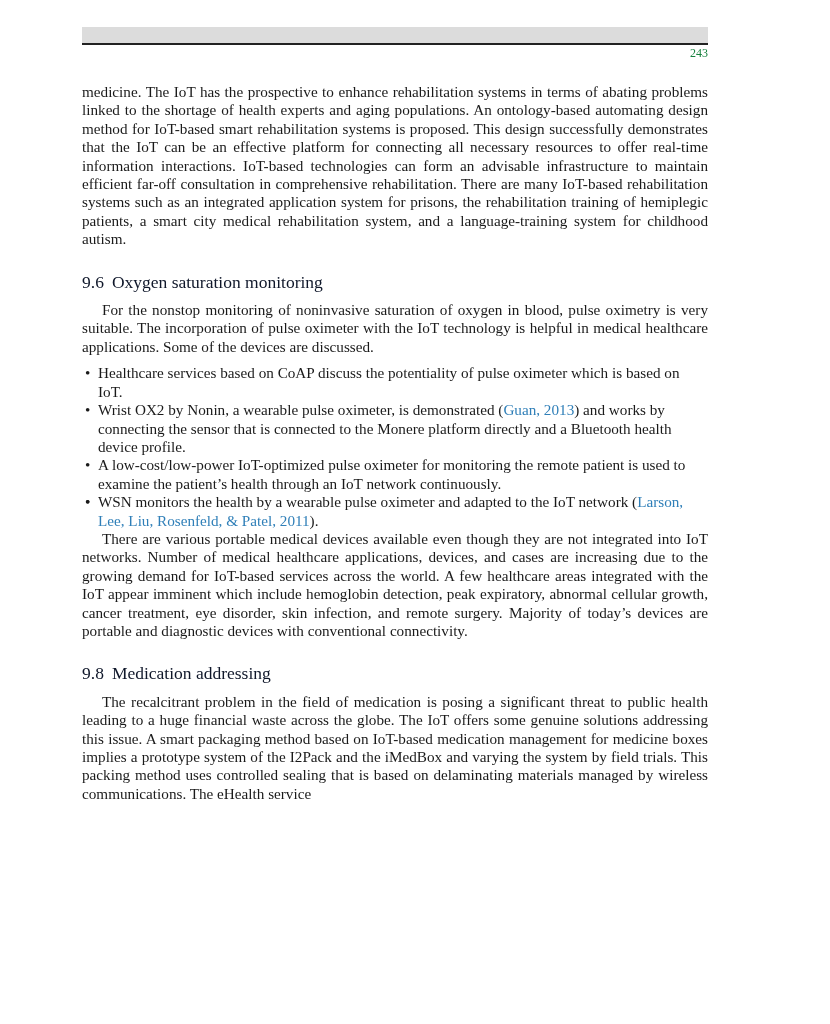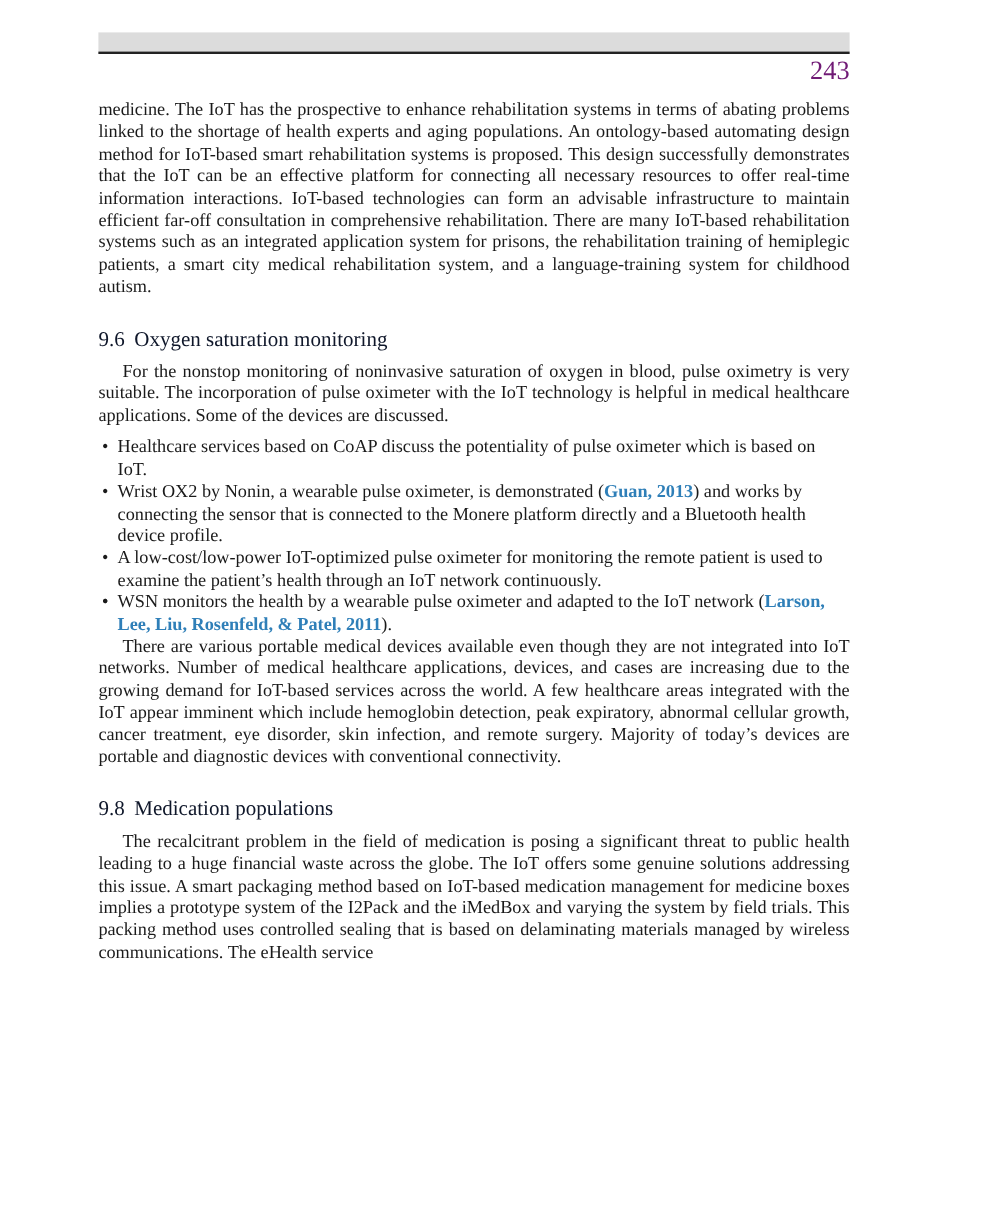--- a/index.html
+++ b/index.html
@@ -3,31 +3,31 @@
   <meta charset="utf-8">
   <style>
     html, body { margin: 0; padding: 0; background: #ffffff; }
     body { width: 830px; height: 1024px; position: relative; overflow: hidden;
            font-family: "Liberation Serif", "DejaVu Serif", serif; color: #1a1a1a; }
     .page { position: absolute; left: 82px; top: 27px; width: 626px; }
     .header-bar { height: 16px; background: #dcdcdc; border-bottom: 2px solid #222; }
     .running-head { position: relative; height: 26px; }
     .running-title { position: absolute; left: 0; right: 0; top: 5px; text-align: center;
                      font-size: 11px; color: #222; }
-    .page-number { position: absolute; right: 0; top: 1px; font-size: 22px; color: #701a75; font-family: Liberation Serif, serif; }
+    .page-number { position: absolute; right: 0; top: 1px; font-size: 12px; color: #15803d; font-family: Liberation Serif, serif; }
     .content { margin-top: 12px; font-size: 15.2px; line-height: 18.4px; }
     p { margin: 0; text-align: justify; hyphens: manual; }
     p.indent { text-indent: 20px; }
     h2 { margin: 24px 0 10px 0; font-size: 17.5px; font-weight: normal; color: #0f172a;
          font-family: "Liberation Serif", "DejaVu Serif", serif; }
     h2 .num { margin-right: 8px; }
     ul { list-style: none; margin: 8px 0 0 0; padding: 0; }
     ul li { position: relative; padding-left: 16px; padding-right: 14px; text-align: left; }
     ul li .bullet { position: absolute; left: 3px; top: 0; }
-    .cite { color: #2f7fb8; font-weight: bold; }
+    .cite { color: #2f7fb8; }
   </style>
 </head>
 <body>
 
 <div class="page">
   <div class="header-bar"></div>
   <div class="running-head">
     <span class="page-number">243</span>
   </div>
 
@@ -56,17 +56,17 @@
       </li>
       <li>
         <span class="bullet">•</span>
         <span>WSN monitors the health by a wearable pulse oximeter and adapted to the IoT network (</span><a class="cite">Larson, Lee, Liu, Rosenfeld, &amp; Patel, 2011</a><span>).</span>
       </li>
     </ul>
 
     <p class="indent">There are various portable medical devices available even though they are not integrated into IoT networks. Number of medical healthcare applications, devices, and cases are increasing due to the growing demand for IoT-based services across the world. A few health­care areas integrated with the IoT appear imminent which include hemoglobin detection, peak expiratory, abnormal cellular growth, cancer treatment, eye disorder, skin infection, and remote surgery. Majority of today’s devices are portable and diagnostic devices with con­ventional connectivity.</p>
 
     <h2>
-      <span class="num">9.8</span><span>Medication populations</span>
+      <span class="num">9.8</span><span>Medication addressing</span>
     </h2>
     <p class="indent">The recalcitrant problem in the field of medication is posing a significant threat to public health leading to a huge financial waste across the globe. The IoT offers some genuine solu­tions addressing this issue. A smart packaging method based on IoT-based medication man­agement for medicine boxes implies a prototype system of the I2Pack and the iMedBox and varying the system by field trials. This packing method uses controlled sealing that is based on delaminating materials managed by wireless communications. The eHealth service</p>
   </div>
 </div>
 
 </body></html>

